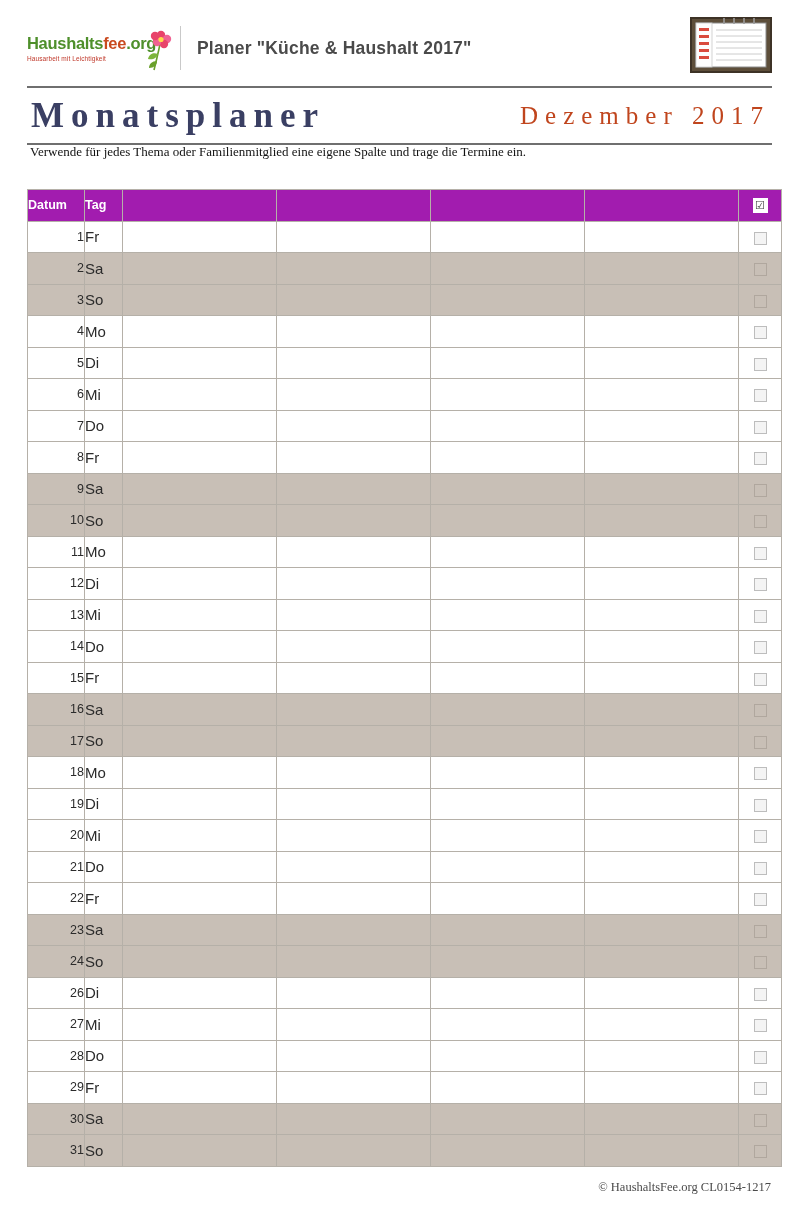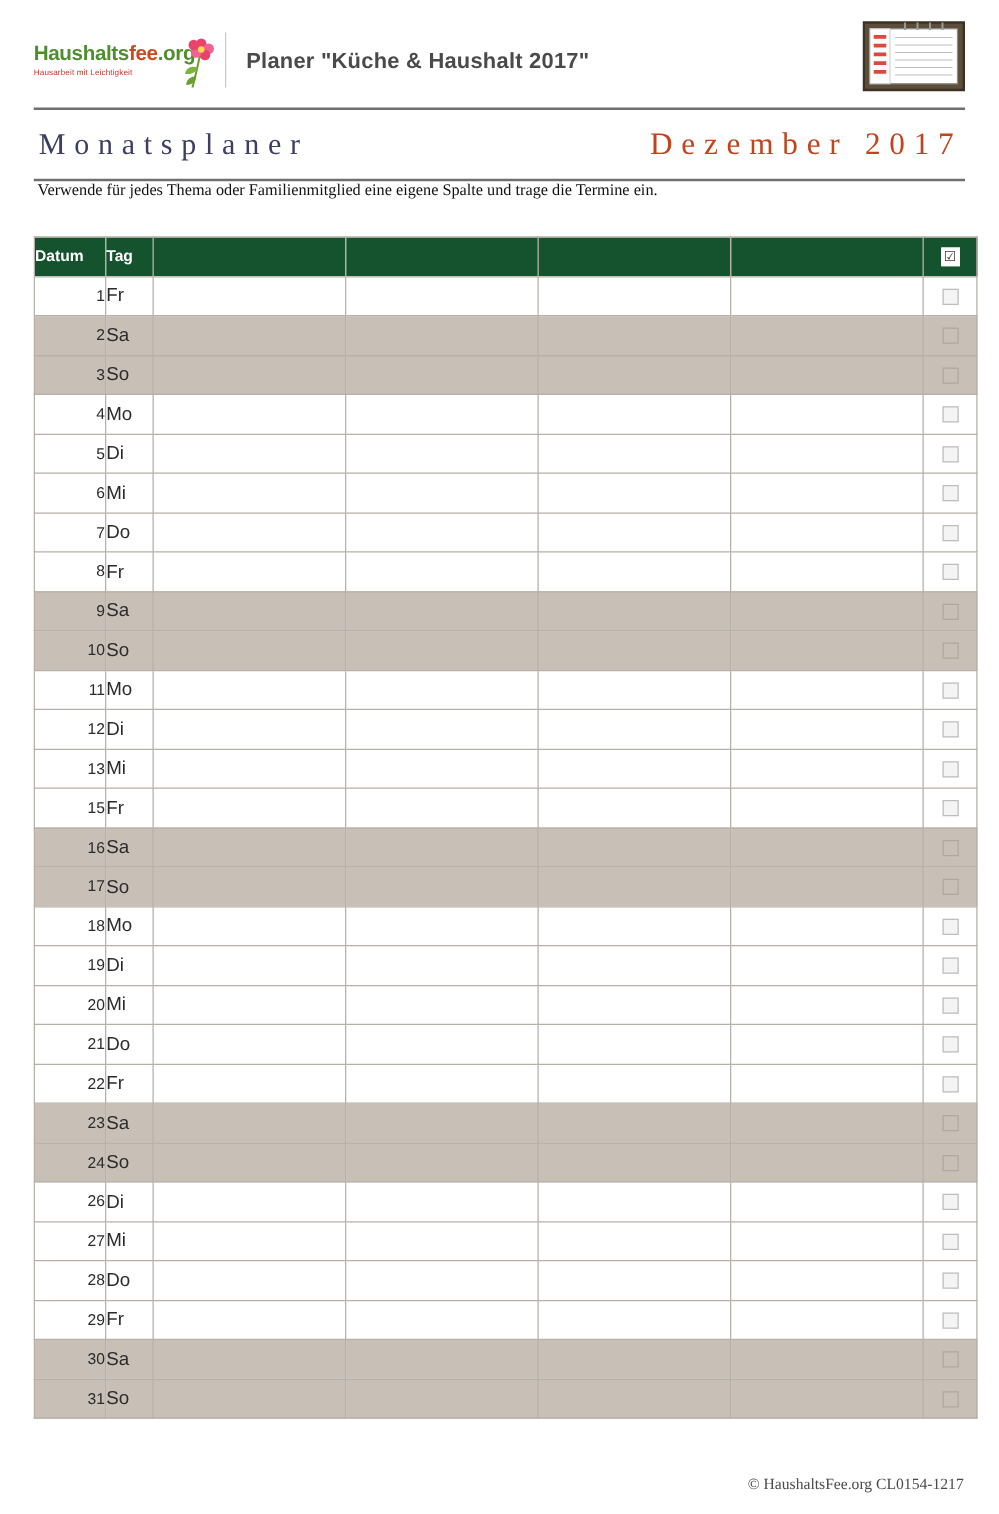--- a/index.html
+++ b/index.html
@@ -110,24 +110,25 @@
     left: 27px;
     top: 90px;
     width: 745px;
     height: 52px;
     display: flex;
     align-items: center;
     justify-content: space-between;
   }
   .title-left {
     font-family: "Liberation Serif", serif;
-    font-size: 24px;
+    font-size: 35px;
     color: #3a3f63;
     letter-spacing: 7px;
     padding-left: 4px;
+    font-weight: bold;
   }
   .title-right {
     font-family: "Liberation Serif", serif;
     font-size: 25px;
     color: #c0451d;
     letter-spacing: 7px;
     padding-right: 2px;
   }
 
   
@@ -152,21 +153,21 @@
     width: 746px;
     table-layout: fixed;
   }
   table.planner th,
   table.planner td {
     border: 1px solid #b5b0a8;
     padding: 0;
     height: 30.5px;
   }
   thead th {
-    background: #14532d;
+    background: #a21caf;
     color: #ffffff;
     font-family: "Liberation Sans", sans-serif;
     font-size: 12.5px;
     font-weight: bold;
     text-align: left;
     height: 32px;
     border-color: #7a9a42;
   }
   th.col-date  { width: 56px;  padding-left: 8px; }
   th.col-day   { width: 37px;  padding-left: 7px; }
@@ -428,20 +429,29 @@
           <tr class="weekday">
             <td class="date">13</td>
             <td class="day">Mi</td>
             <td class="cell"></td>
             <td class="cell"></td>
             <td class="cell"></td>
             <td class="cell"></td>
             <td class="check"><span class="box"></span></td>
           </tr>
           <tr class="weekday">
+            <td class="date">14</td>
+            <td class="day">Do</td>
+            <td class="cell"></td>
+            <td class="cell"></td>
+            <td class="cell"></td>
+            <td class="cell"></td>
+            <td class="check"><span class="box"></span></td>
+          </tr>
+          <tr class="weekday">
             <td class="date">15</td>
             <td class="day">Fr</td>
             <td class="cell"></td>
             <td class="cell"></td>
             <td class="cell"></td>
             <td class="cell"></td>
             <td class="check"><span class="box"></span></td>
           </tr>
           <tr class="weekend">
             <td class="date">16</td>

